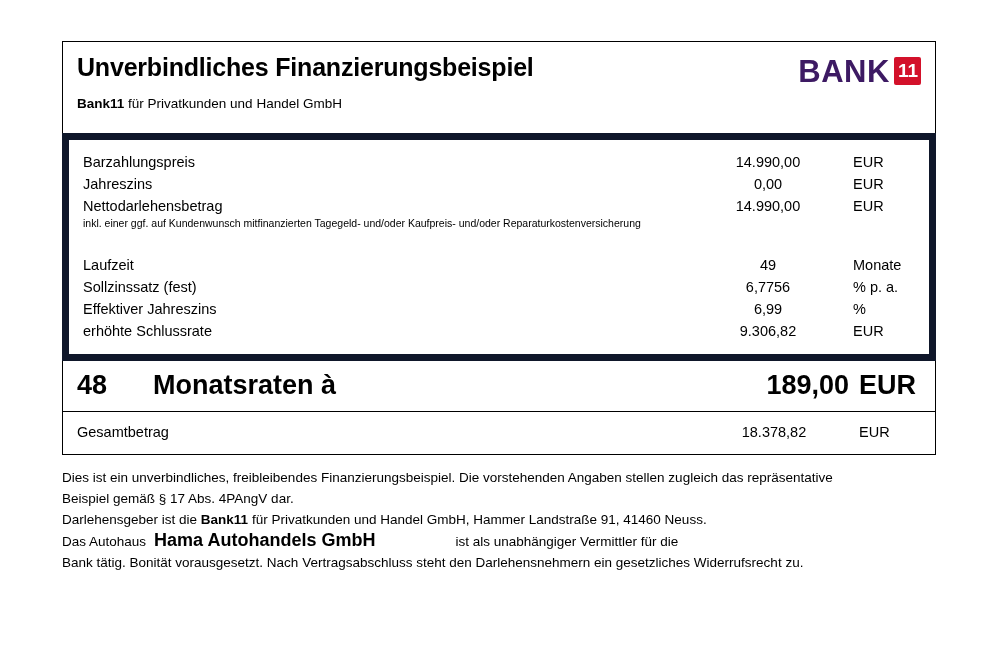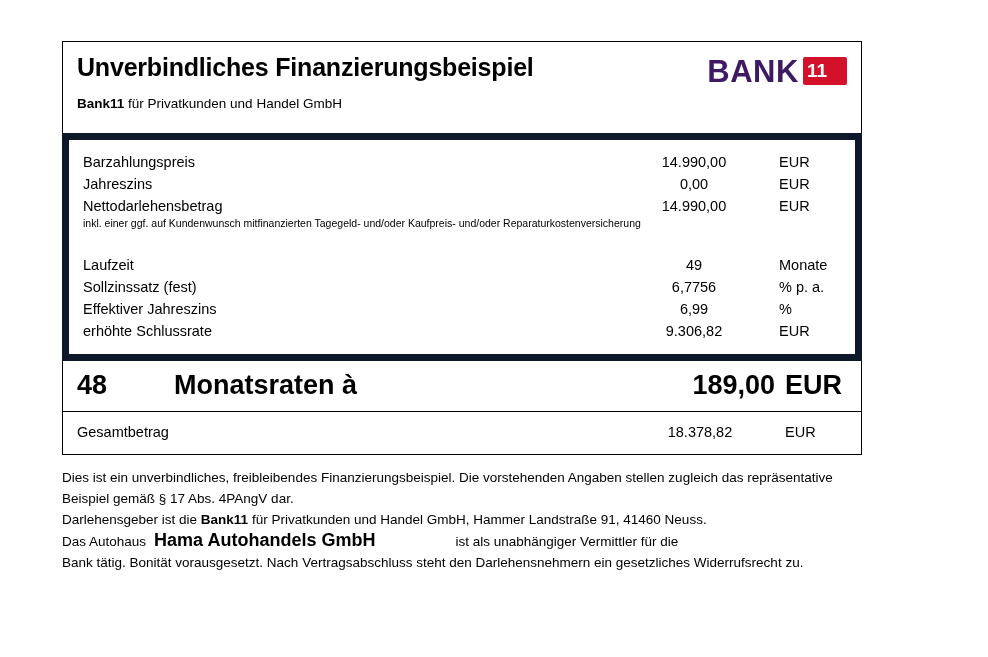--- a/index.html
+++ b/index.html
@@ -19,21 +19,21 @@
     position: relative;
     width: 988px;
     height: 657px;
     background: #ffffff;
   }
 
   .doc {
     position: absolute;
     left: 62px;
     top: 41px;
-    width: 800px;
+    width: 874px;
   }
 
   
   .header-box {
     border: 1px solid #000;
     border-bottom: none;
     box-sizing: border-box;
     padding: 12px 14px 8px 14px;
     height: 92px;
     position: relative;
@@ -70,21 +70,21 @@
     letter-spacing: 0.5px;
     line-height: 1;
   }
   .logo-badge {
     margin-left: 4px;
     background: #d3112a;
     color: #ffffff;
     font-size: 19px;
     font-weight: bold;
     line-height: 1;
-    padding: 4px 20px 5px 4px;
+    padding: 4px 3px 5px 4px;
     border-radius: 2px;
     display: inline-block;
   }
 
   
   .figures-box {
     border: 7px solid #0f172a;
     box-sizing: border-box;
     padding: 11px 14px 12px 14px;
   }
@@ -129,21 +129,20 @@
     align-items: baseline;
     font-size: 27px;
     font-weight: bold;
   }
   .rate-count {
     width: 76px;
     flex: 0 0 auto;
   }
   .rate-text {
     flex: 1 1 auto;
-    margin-left: 21px;
   }
   .rate-value {
     flex: 0 0 auto;
     text-align: right;
     width: 160px;
     padding-right: 10px;
   }
   .rate-unit {
     flex: 0 0 auto;
     width: 62px;

